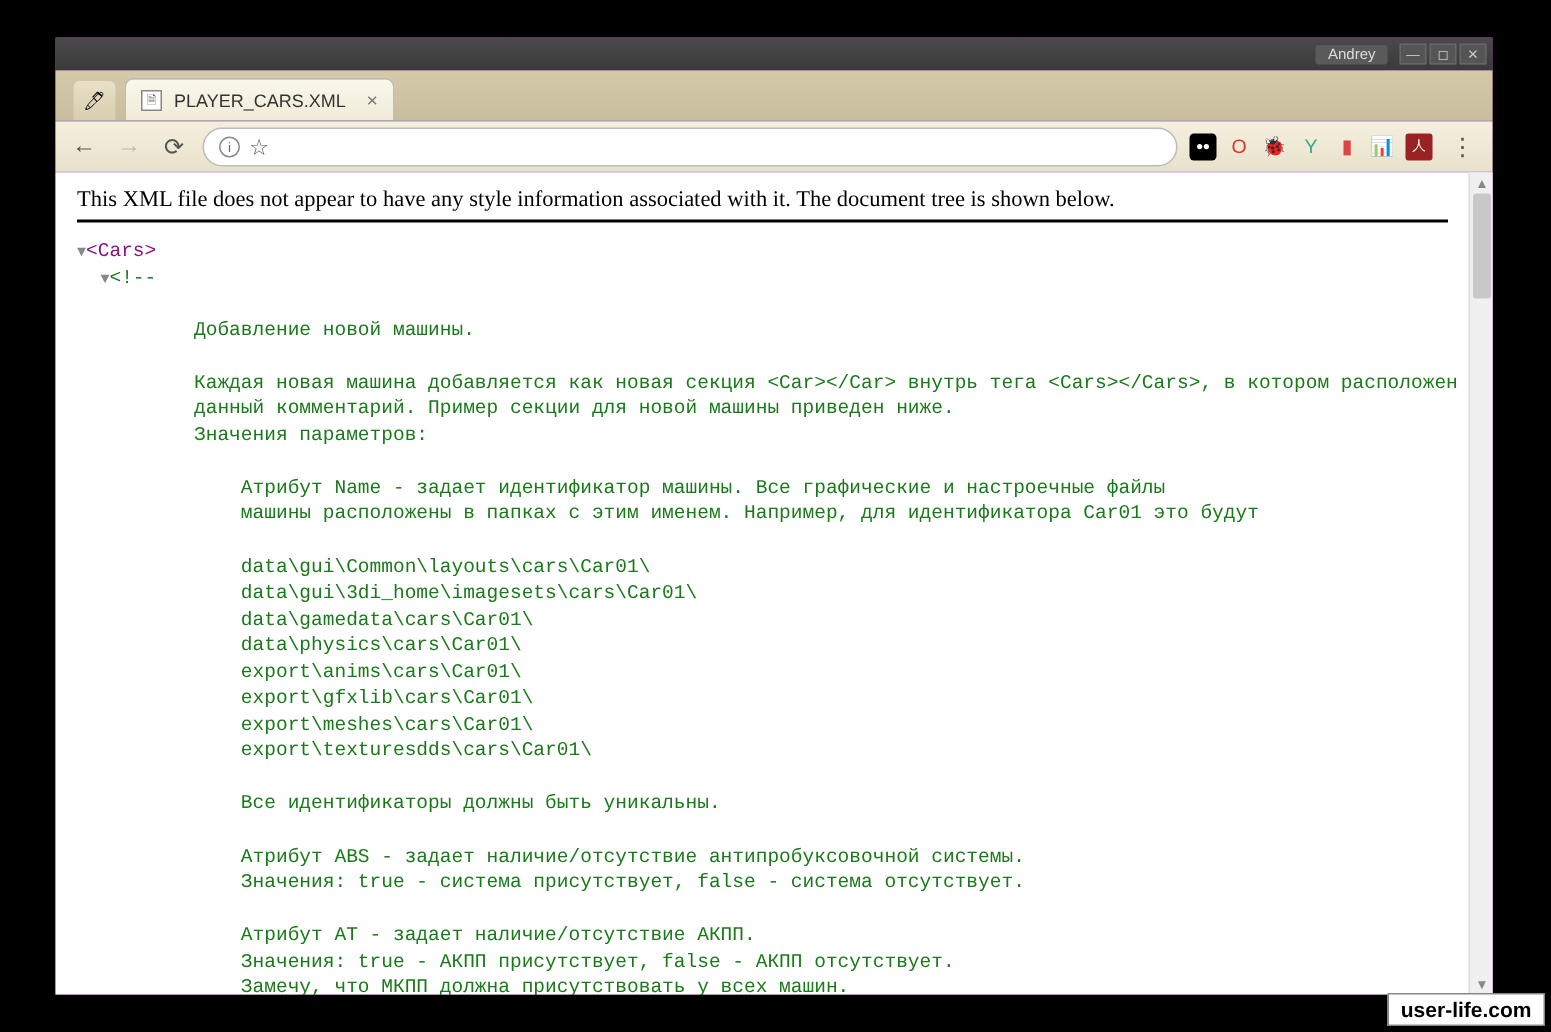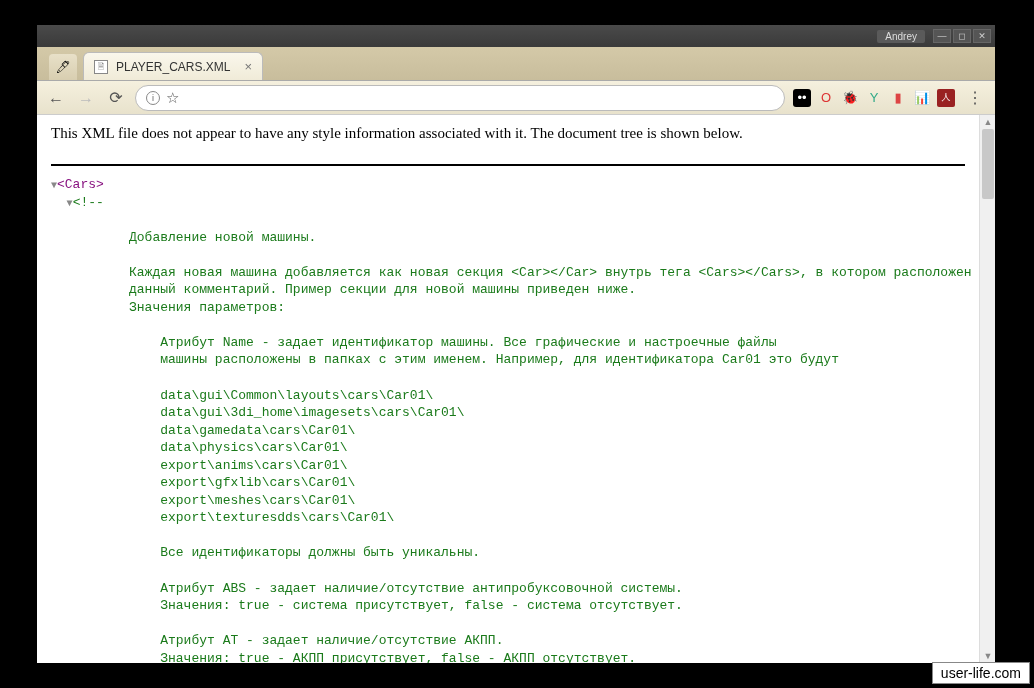--- a/index.html
+++ b/index.html
@@ -19,31 +19,31 @@
 .navbtn.disabled{color:#bbb}
 .addrbar{flex:1;height:26px;background:#fff;border:1px solid #bbb;border-radius:13px;display:flex;align-items:center;padding:0 10px;gap:6px}
 .addrbar .infoicon{width:14px;height:14px;border:1px solid #888;border-radius:50%;display:flex;align-items:center;justify-content:center;font-size:9px;color:#666}
 .addrbar .url{font-size:13px;color:#333;flex:1}
 .addrbar .star{font-size:15px;color:#555;cursor:pointer}
 .exticons{display:flex;gap:6px;align-items:center}
 .exticon{width:18px;height:18px;display:flex;align-items:center;justify-content:center;font-size:13px;cursor:pointer}
 .menu3{font-size:16px;color:#555;cursor:pointer;padding:0 4px}
 .content{height:548px;display:flex;background:#fff}
 .page{flex:1;overflow:auto;padding:10px 14px;font-family:'Times New Roman',serif}
-.notice{font-size:15px;color:#000;padding-bottom:22px;border-bottom:2px solid #000;margin-bottom:10px}
+.notice{font-size:15px;color:#000;padding-bottom:4px;border-bottom:2px solid #000;margin-bottom:10px}
 .xml{font-family:'Courier New',monospace;font-size:13px;line-height:1.35;white-space:pre}
 .tag{color:#881280}
 .arrow{color:#888;font-size:10px;cursor:pointer}
 .comment{color:#1a7a1a}
 .scrollbar{width:16px;background:#f0f0f0;border-left:1px solid #ddd;position:relative}
 .scrollbar .thumb{position:absolute;top:14px;left:2px;width:12px;height:70px;background:#c8c8c8;border-radius:2px}
 .scrollbar .arr{position:absolute;left:0;width:16px;height:14px;display:flex;align-items:center;justify-content:center;font-size:9px;color:#888}
 .scrollbar .arr.up{top:0}
 .scrollbar .arr.down{bottom:0}
-.watermark{position:absolute;bottom:4px;right:4px;background:#fff;color:#000;font-family:Arial;font-size:14px;font-weight:normal;padding:2px 8px;border:1px solid #888}
+.watermark{position:absolute;bottom:4px;right:4px;background:#fff;color:#000;font-family:Arial;font-size:14px;font-weight:bold;padding:2px 8px;border:1px solid #888}
 </style>
 </head>
 <body>
 
 <div class="outer-frame">
   <div class="titlebar">
     <div class="usertag">Andrey</div>
     <div class="winbtn">—</div>
     <div class="winbtn">◻</div>
     <div class="winbtn">✕</div>

